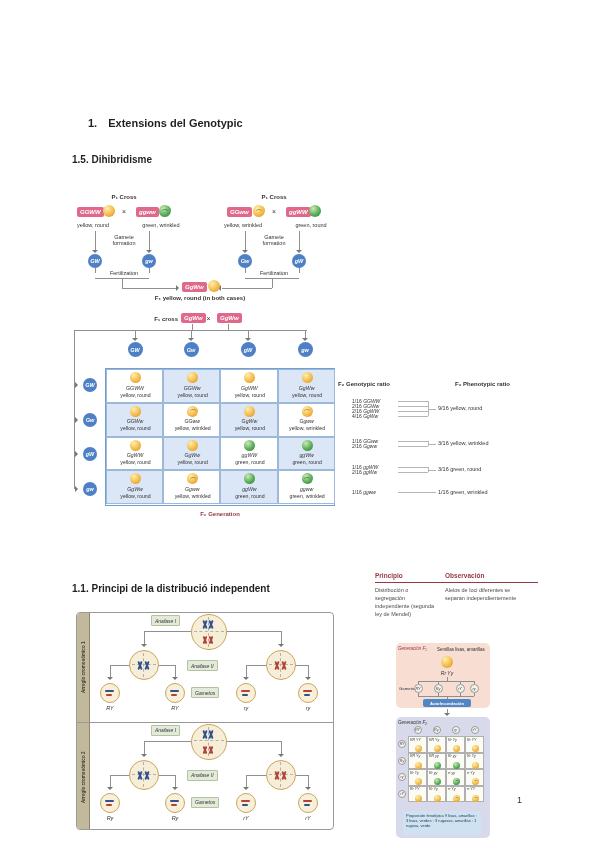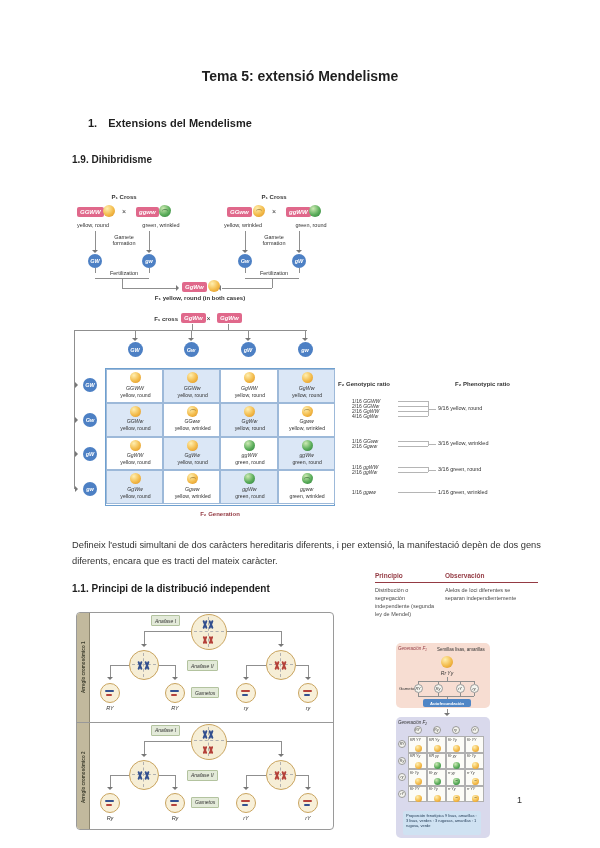--- a/index.html
+++ b/index.html
@@ -15,26 +15,25 @@
 #fig1{position:absolute;left:0;top:190px;width:600px;height:335px}
 #fig2{position:absolute;left:76px;top:612px;width:258px;height:218px;border:1px solid #9a9a9a;border-radius:4px;background:#fff;overflow:hidden}
 #fig3{position:absolute;left:396px;top:643px;width:94px;height:196px}
 #ptable{position:absolute;left:375px;top:572px;width:163px}
 .pagenum{position:absolute;left:517px;top:795px;font-size:9px;color:#333}
 </style>
 </head>
 <body>
 
 <div class="page">
-  <div class="title">Tema 5: extensió Mendelisme</div>
   <div class="h1">
     <span>1.</span>
-    <span>Extensions del Mendelisme</span>
+    <span>Extensions del Genotypic</span>
   </div>
-  <div class="h2 s12">1.9. Dihibridisme</div>
+  <div class="h2 s12">1.5. Dihibridisme</div>
   <div id="fig1">
       <div style="position: absolute; left: 94px; top: 4px; width: 60px; font-size: 6px; line-height: 1.18; text-align: center; color: rgb(51, 51, 51); font-weight: bold;">P₁ Cross</div>
       <div style="position: absolute; left: 77px; top: 17px; background: rgb(224, 104, 139); color: rgb(255, 255, 255); font: italic bold 6px &quot;Liberation Sans&quot;, sans-serif; padding: 2px 3px; border-radius: 2px; white-space: nowrap;">GGWW</div>
       <div style="position: absolute; left: 103px; top: 15px; width: 12px; height: 12px; background: radial-gradient(circle at 35% 30%, rgb(255, 239, 176), rgb(243, 187, 74) 55%, rgb(219, 143, 34)); border-radius: 50%;"></div>
       <div style="position: absolute; left: 120px; top: 18px; width: 8px; font-size: 7px; line-height: 1.18; text-align: center; color: rgb(51, 51, 51);">×</div>
       <div style="position: absolute; left: 136px; top: 17px; background: rgb(224, 104, 139); color: rgb(255, 255, 255); font: italic bold 6px &quot;Liberation Sans&quot;, sans-serif; padding: 2px 3px; border-radius: 2px; white-space: nowrap;">ggww</div>
       <div style="position: absolute; left: 159px; top: 15px; width: 12px; height: 12px; background: radial-gradient(circle at 35% 30%, rgb(205, 234, 180), rgb(90, 173, 90) 55%, rgb(47, 125, 61)); border-radius: 44% 56% 50% 50% / 54% 46% 58%;">
         <div style="position: absolute; left: 22%; top: 32%; width: 55%; height: 45%; border-top: 1px solid rgba(10, 60, 20, 0.5); border-radius: 50%;"></div>
       </div>
       <div style="position: absolute; left: 67px; top: 32px; width: 52px; font-size: 5.5px; line-height: 1.18; text-align: center; color: rgb(51, 51, 51); white-space: nowrap;">yellow, round</div>
@@ -223,21 +222,20 @@
       <div style="position: absolute; left: 398px; top: 277px; width: 30px; height: 0.8px; background: rgb(181, 181, 181);"></div>
       <div style="position: absolute; left: 352px; top: 279px; width: 48px; font-size: 5px; white-space: nowrap; color: rgb(51, 51, 51);"><span>2/16 </span><span style="font-style: italic;">ggWw</span></div>
       <div style="position: absolute; left: 398px; top: 282px; width: 30px; height: 0.8px; background: rgb(181, 181, 181);"></div>
       <div style="position: absolute; left: 428px; top: 277px; width: 0.8px; height: 5px; background: rgb(181, 181, 181);"></div>
       <div style="position: absolute; left: 428px; top: 279.5px; width: 8px; height: 0.8px; background: rgb(181, 181, 181);"></div>
       <div style="position: absolute; left: 438px; top: 276.3px; width: 85px; font-size: 5.5px; line-height: 1.18; text-align: left; color: rgb(51, 51, 51); white-space: nowrap;">3/16 green, round</div>
       <div style="position: absolute; left: 352px; top: 299px; width: 48px; font-size: 5px; white-space: nowrap; color: rgb(51, 51, 51);"><span>1/16 </span><span style="font-style: italic;">ggww</span></div>
       <div style="position: absolute; left: 398px; top: 302px; width: 38px; height: 0.8px; background: rgb(181, 181, 181);"></div>
       <div style="position: absolute; left: 438px; top: 298.8px; width: 85px; font-size: 5.5px; line-height: 1.18; text-align: left; color: rgb(51, 51, 51); white-space: nowrap;">1/16 green, wrinkled</div>
     </div>
-  <div class="para">Defineix l'estudi simultani de dos caràcters hereditaris diferents, i per extensió, la manifestació depèn de dos gens diferents, encara que es tracti del mateix caràcter.</div>
   <div class="h2 s13">1.1. Principi de la distribució independent</div>
   <div id="ptable">
       <div style="display: flex; border-bottom: 1.5px solid rgb(148, 58, 67); padding-bottom: 3px;">
         <div style="width: 70px; font-size: 6.5px; font-weight: bold; color: rgb(148, 58, 67);">Principio</div>
         <div style="width: 93px; font-size: 6.5px; font-weight: bold; color: rgb(148, 58, 67);">Observación</div>
       </div>
       <div style="display: flex; padding-top: 4px;">
         <div style="width: 70px; padding-right: 8px; font-size: 5.5px; line-height: 1.45; color: rgb(74, 74, 74);">Distribución o segregación independiente (segunda ley de Mendel)</div>
         <div style="width: 93px; padding-right: 8px; font-size: 5.5px; line-height: 1.45; color: rgb(74, 74, 74);">Alelos de loci diferentes se separan independientemente</div>
       </div>

